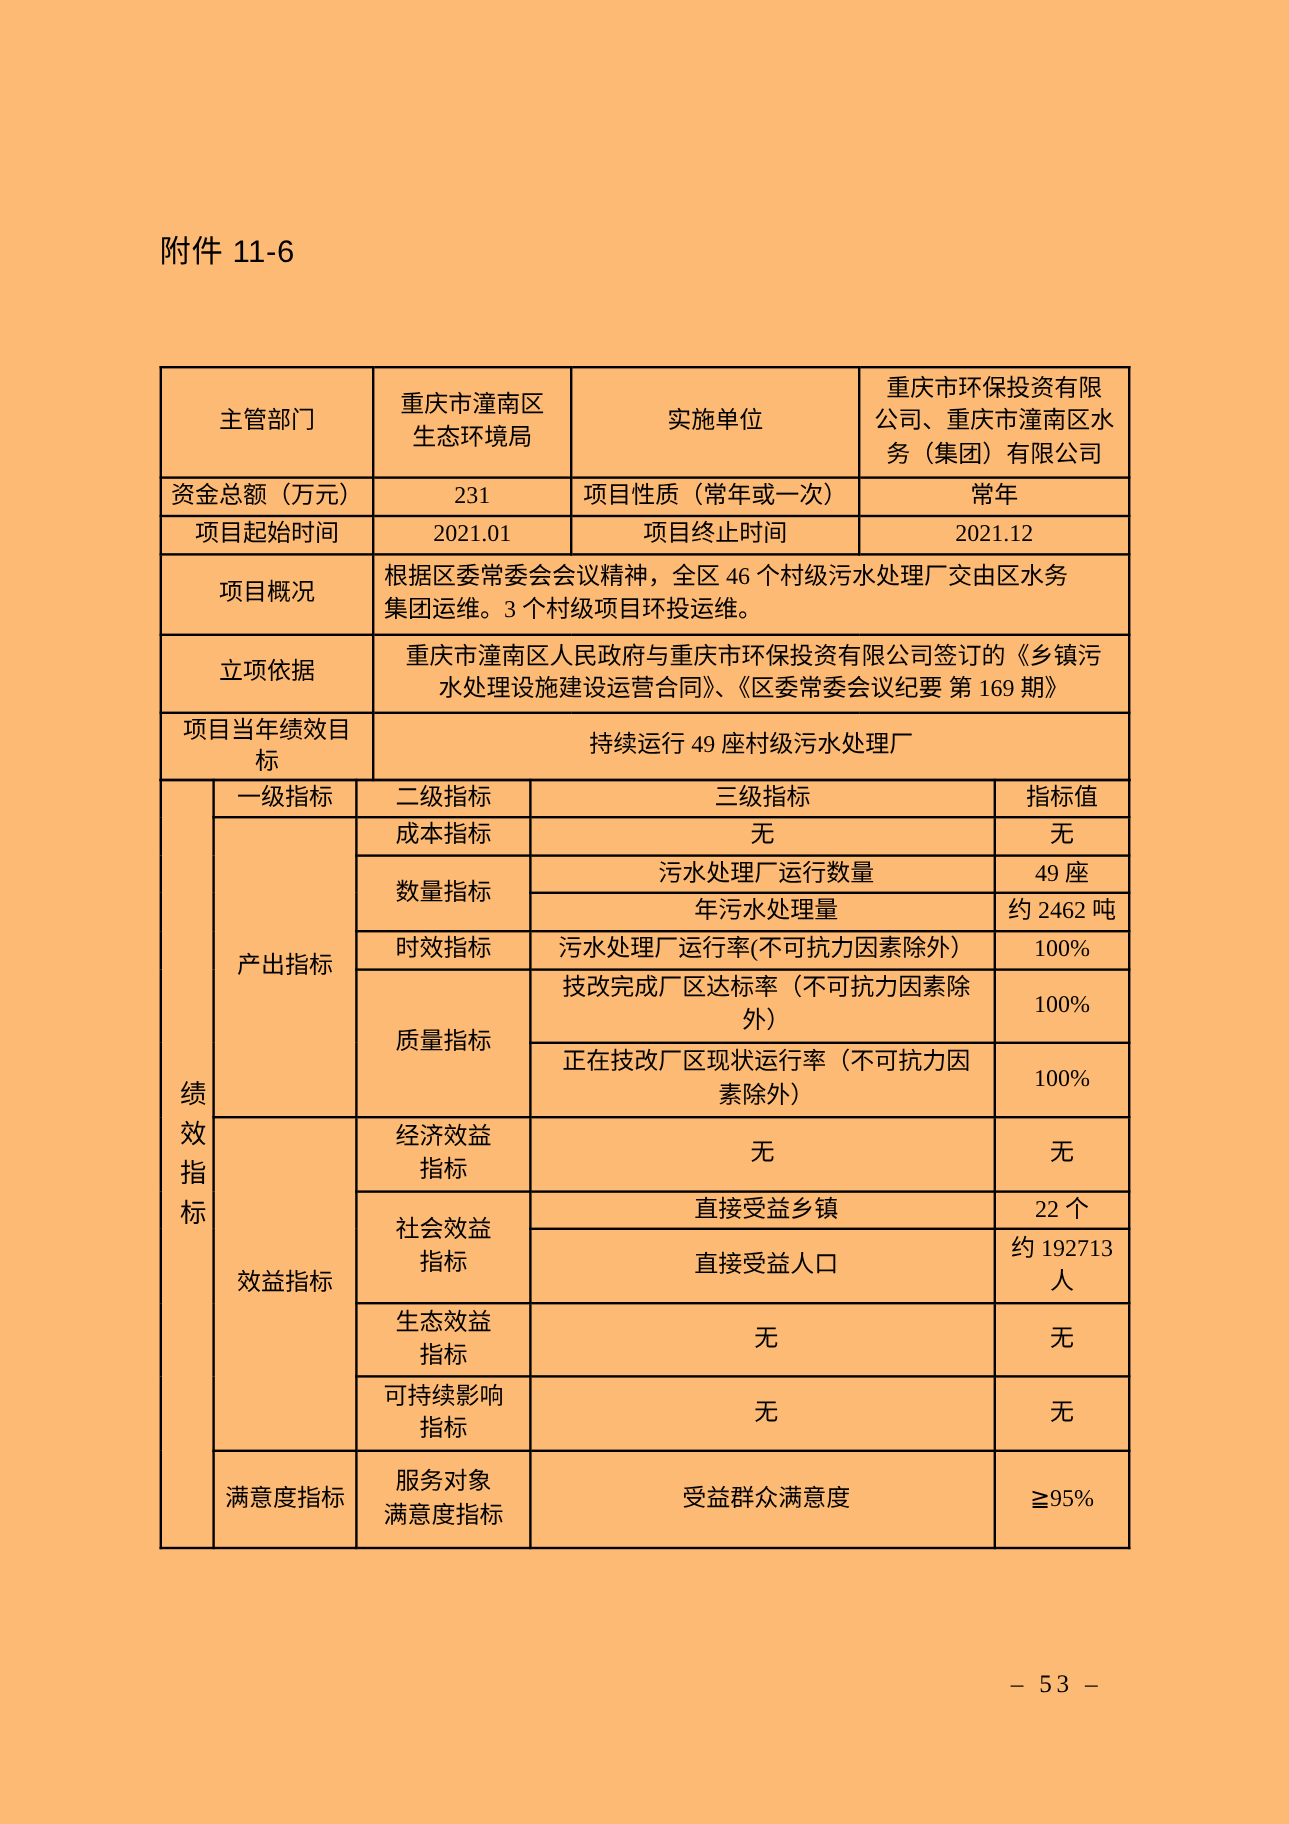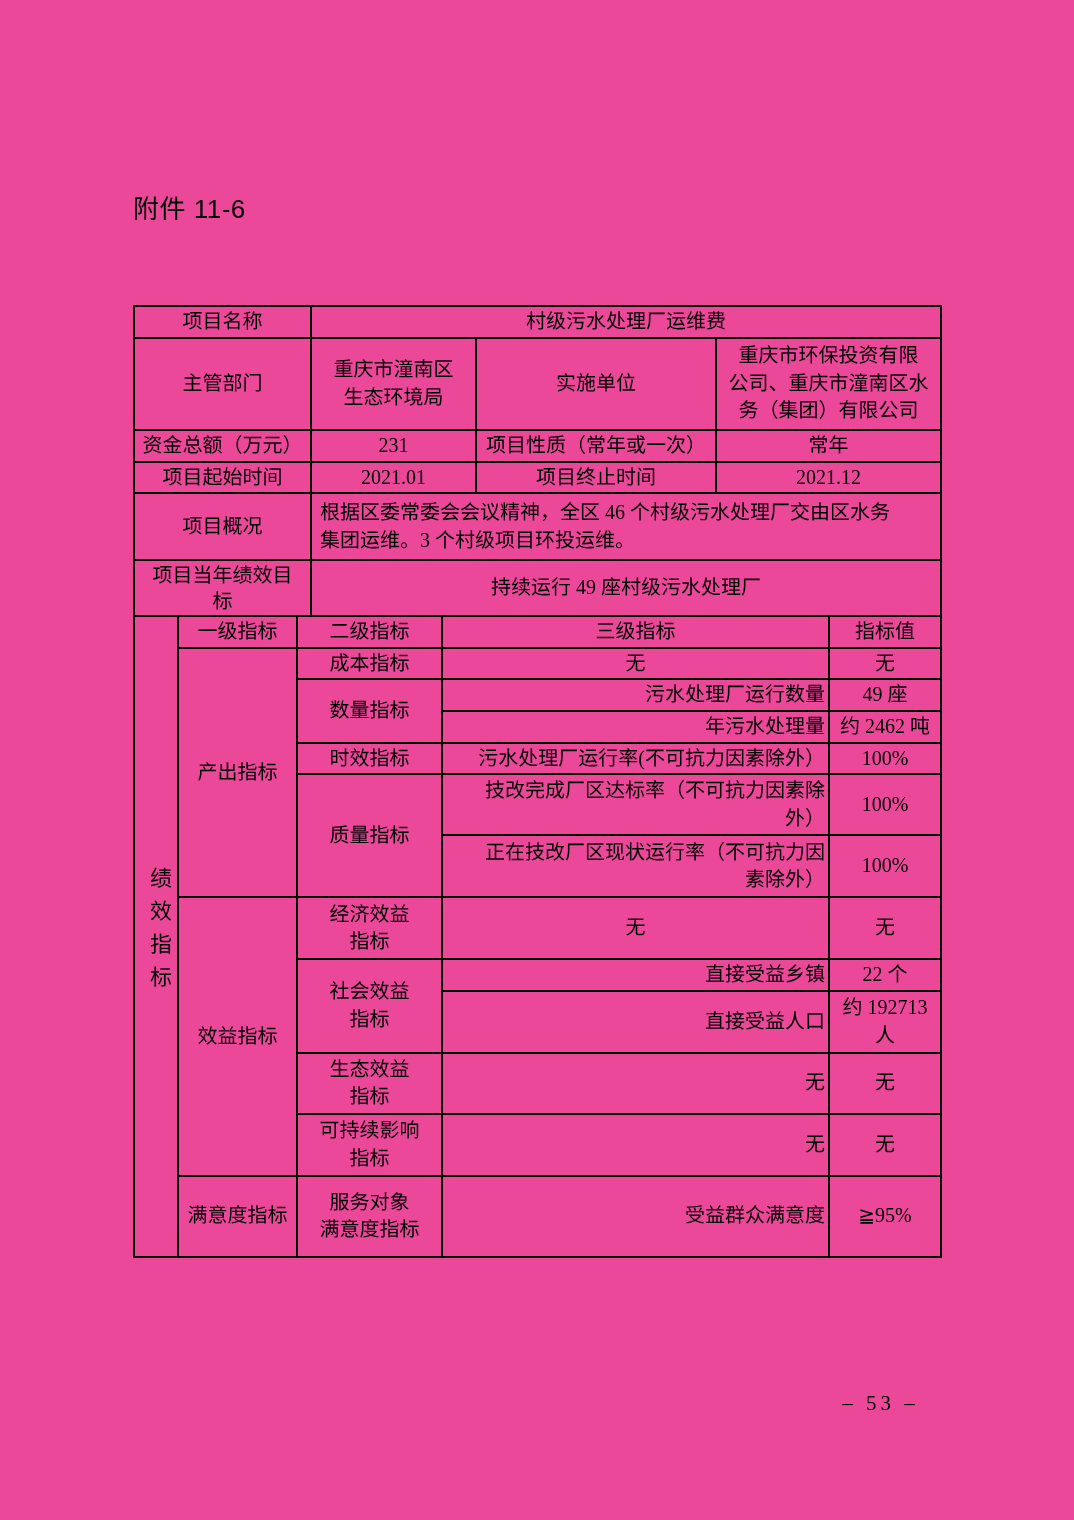--- a/index.html
+++ b/index.html
@@ -1,19 +1,19 @@
 <!DOCTYPE html>
 <html lang="zh-CN"><head>
 <meta charset="utf-8">
 <style>
   html,body{margin:0;padding:0;background:#e8e8e8;}
   .page{
     position:relative;
     width:1074px;height:1520px;
-    background:#ec4899;
+    background:#fdba74;
     color:#000;
     margin:0 auto;
     overflow:hidden;
   }
   .attachment{
     position:absolute;left:133px;top:188px;
     font-family:"Liberation Sans",sans-serif;
     font-size:26px;letter-spacing:0.5px;
   }
   .doc-title{
@@ -30,21 +30,21 @@
   }
   td{
     border:2px solid #000;
     text-align:center;vertical-align:middle;
     padding:1px 3px;line-height:1.38;
     overflow:hidden;word-break:break-all;
   }
   #indicator-table{margin-top:-2px;}
   .ml{white-space:pre-line;}
   .left{text-align:left;}
-  .lt{text-align:right;padding-left:9px;border-radius:10px;}
+  .lt{text-align:center;padding-left:9px;border-radius:10px;}
   .pad8{padding-left:8px;padding-right:4px;}
   .vert{
     display:inline-block;
     writing-mode:vertical-lr;text-orientation:upright;
     font-size:22px;letter-spacing:11px;line-height:40px;
   }
   
   .r28{height:28px}.r92{height:92px}.r32{height:32px}.r33{height:29px}
   .r67{height:67px}.r65{height:65px}.r54{height:54px}
   .r29{height:29px}.r27{height:27px}.r61{height:61px}.r62{height:62px}.r81{height:81px}
@@ -65,24 +65,20 @@
   <div class="tables">
 
     <table id="info-table">
       <colgroup>
           <col style="width:177px">
           <col style="width:165px">
           <col style="width:240px">
           <col style="width:225px">
         </colgroup>
       <tbody>
-          <tr class="r28">
-        <td>项目名称</td>
-        <td colspan="3">村级污水处理厂运维费</td>
-      </tr>
       <tr class="r92">
         <td>主管部门</td>
         <td class="ml">重庆市潼南区
 生态环境局</td>
         <td>实施单位</td>
         <td class="ml">重庆市环保投资有限
 公司、重庆市潼南区水
 务（集团）有限公司</td>
       </tr>
       <tr class="r32">
@@ -94,20 +90,25 @@
       <tr class="r33">
         <td>项目起始时间</td>
         <td>2021.01</td>
         <td>项目终止时间</td>
         <td>2021.12</td>
       </tr>
       <tr class="r67">
         <td>项目概况</td>
         <td colspan="3" class="ml left pad8">根据区委常委会会议精神，全区 46 个村级污水处理厂交由区水务
 集团运维。3 个村级项目环投运维。</td>
+      </tr>
+      <tr class="r65">
+        <td>立项依据</td>
+        <td colspan="3" class="ml pad8">重庆市潼南区人民政府与重庆市环保投资有限公司签订的《乡镇污
+水处理设施建设运营合同》、《区委常委会议纪要 第 169 期》</td>
       </tr>
       <tr class="r54">
         <td class="ml" style="line-height:1.3">项目当年绩效目
 标</td>
         <td colspan="3">持续运行 49 座村级污水处理厂</td>
       </tr>
     </tbody>
       </table>
 
     <table id="indicator-table">

